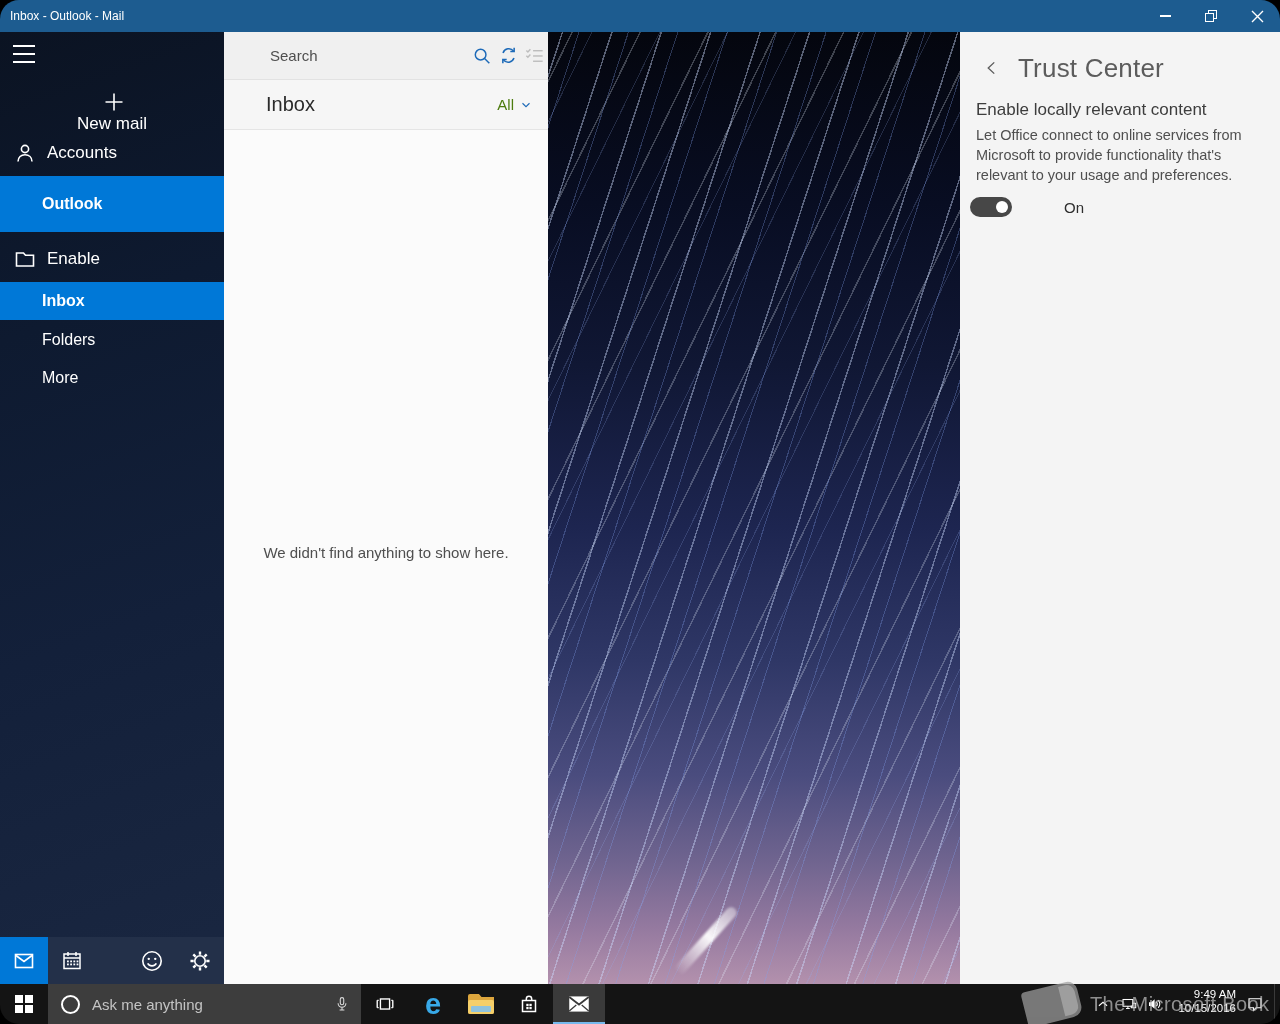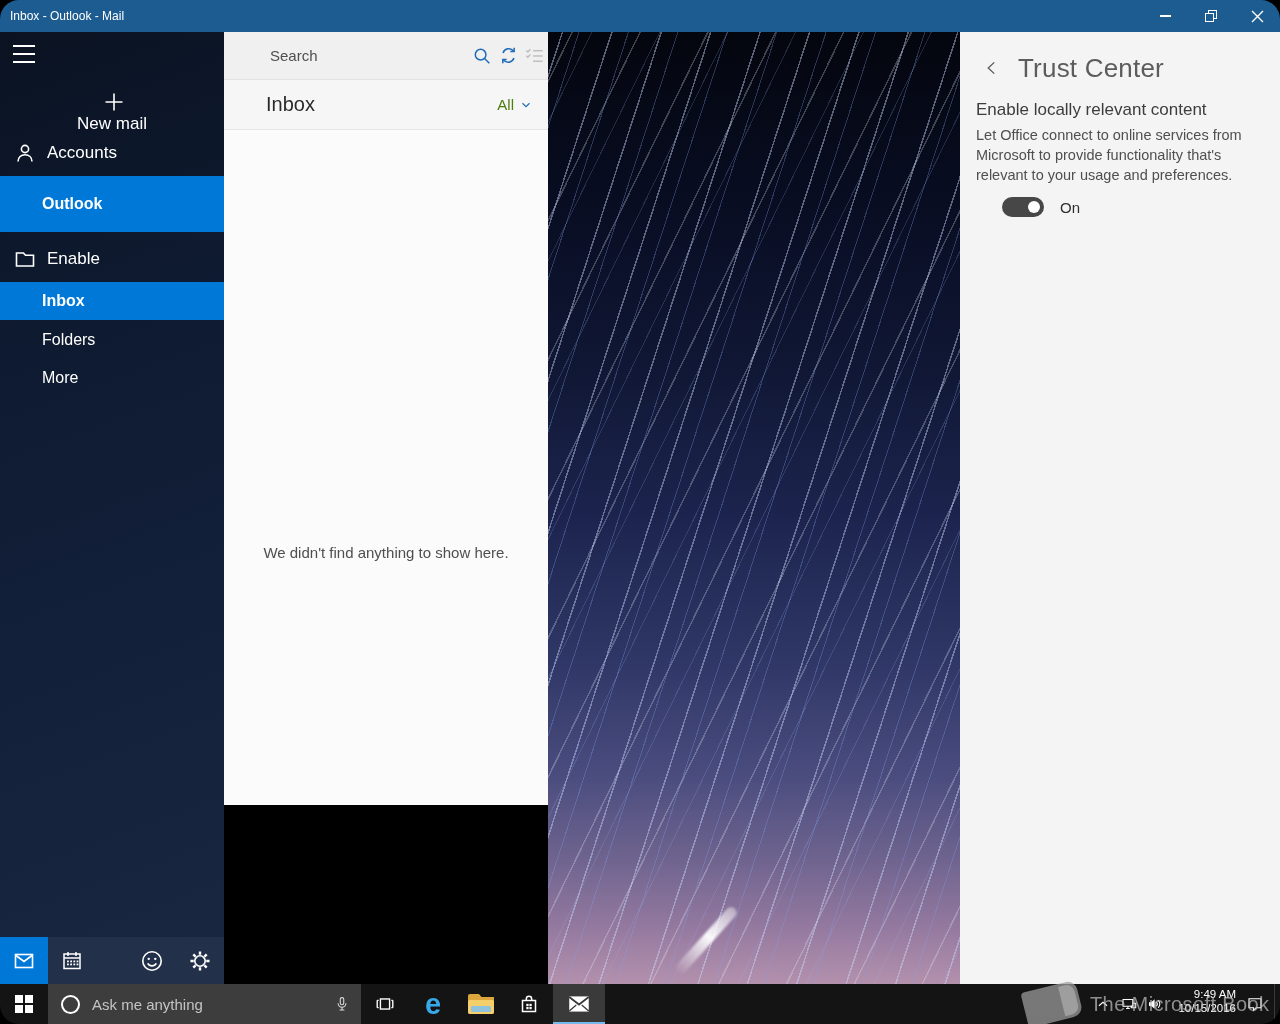--- a/index.html
+++ b/index.html
@@ -38,21 +38,21 @@
   .row-plain  { position:absolute; left:0; width:224px; display:flex; align-items:center; font-size:16px; }
   .row-select span, .row-plain span { padding-left:42px; }
 
   .sidebar-bottom { position:absolute; left:0; bottom:0; width:224px; height:47px;
                     background:#233049; display:flex; align-items:stretch; }
   .bicon { width:48px; display:flex; align-items:center; justify-content:center; }
   .bicon.active { background:#0078d7; }
   .sb-spacer { flex:1; }
 
   
-  .list-pane { position:absolute; left:224px; top:0; width:324px; height:773px; background:#fbfbfb;padding-left:22px; }
+  .list-pane { position:absolute; left:224px; top:0; width:324px; height:952px; background:#fbfbfb;padding-left:22px; }
   .search-row { position:absolute; top:0; left:0; width:324px; height:48px; background:#f0f0f0;
                 border-bottom:1px solid #e2e2e2; display:flex; align-items:center; }
   .search-row input { flex:1; padding-left:46px; font-size:15px; color:#333; height:100%; }
   .search-row input::placeholder { color:#4f4f4f; opacity:1; }
   .sr-btn { width:40px; height:48px; display:flex; align-items:center; justify-content:center; }
   .list-header { position:absolute; top:48px; left:0; width:324px; height:50px; background:#f6f6f6;
                  border-bottom:1px solid #e5e5e5; display:flex; align-items:center; }
   .list-header h2 { font-size:20px; font-weight:400; color:#2b2b2b; padding-left:42px; flex:1; }
   .filter { display:flex; align-items:center; gap:6px; color:#4d7c0f; font-size:15px;
             padding-right:16px; }
@@ -84,21 +84,21 @@
   
   .settings-pane { position:absolute; left:960px; top:0; width:320px; height:952px; background:#f4f4f4; }
   .settings-header { position:absolute; top:18px; left:0; width:320px; height:36px;
                      display:flex; align-items:center; }
   .back-btn { width:24px; height:24px; margin-left:20px; display:flex; align-items:center; justify-content:center; }
   .settings-header h1 { font-size:26px; font-weight:300; color:#5c5c5c; margin-left:14px; letter-spacing:.2px; }
   .settings-heading { position:absolute; top:68px; left:16px; width:288px;
                       font-size:17px; font-weight:400; color:#3d3d3d; }
   .settings-body { position:absolute; top:93px; left:16px; width:272px;
                    font-size:14.5px; line-height:20px; color:#4f4f4f; }
-  .toggle-row { position:absolute; top:165px; left:42px; display:flex; align-items:center; }
+  .toggle-row { position:absolute; top:165px; left:10px; display:flex; align-items:center;gap:36px; }
   .toggle { width:42px; height:20px; border-radius:10px; background:#474747; position:relative; }
   .toggle .knob { position:absolute; right:4px; top:4px; width:12px; height:12px; border-radius:50%; background:#fff; }
   .toggle-label { margin-left:16px; font-size:15px; color:#2e2e2e; }
 
   
   .taskbar { position:absolute; left:0; bottom:0; width:1280px; height:40px; background:#141414;
              display:flex; align-items:stretch; }
   .tb-btn { width:48px; display:flex; align-items:center; justify-content:center; }
   .start-logo { display:grid; grid-template-columns:8px 8px; grid-template-rows:8px 8px; gap:1.6px; }
   .start-logo i { background:#fff; }

